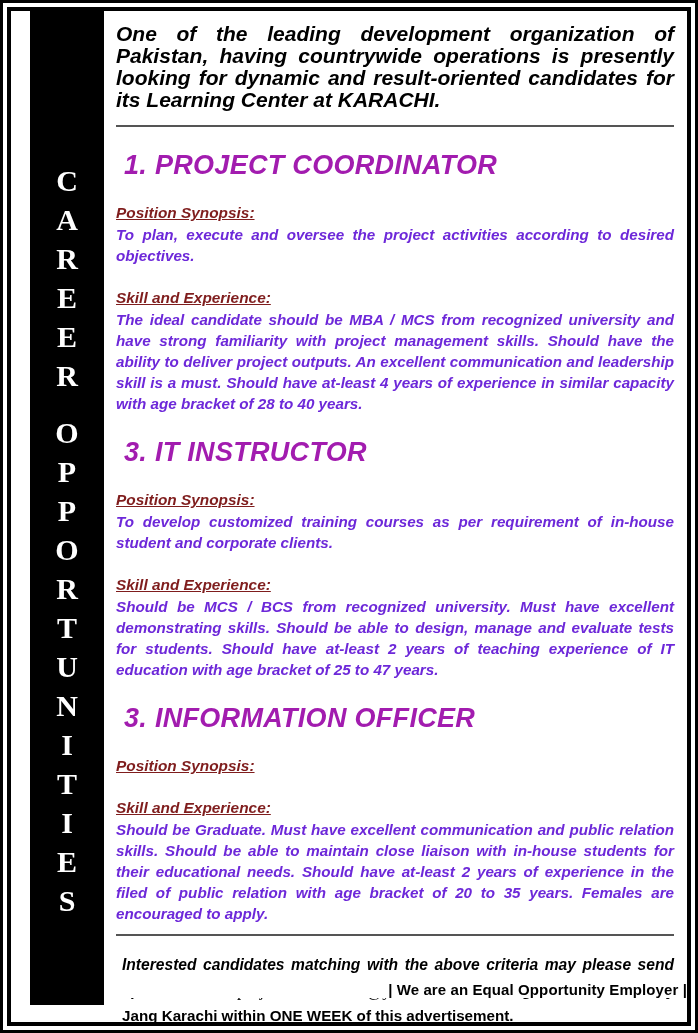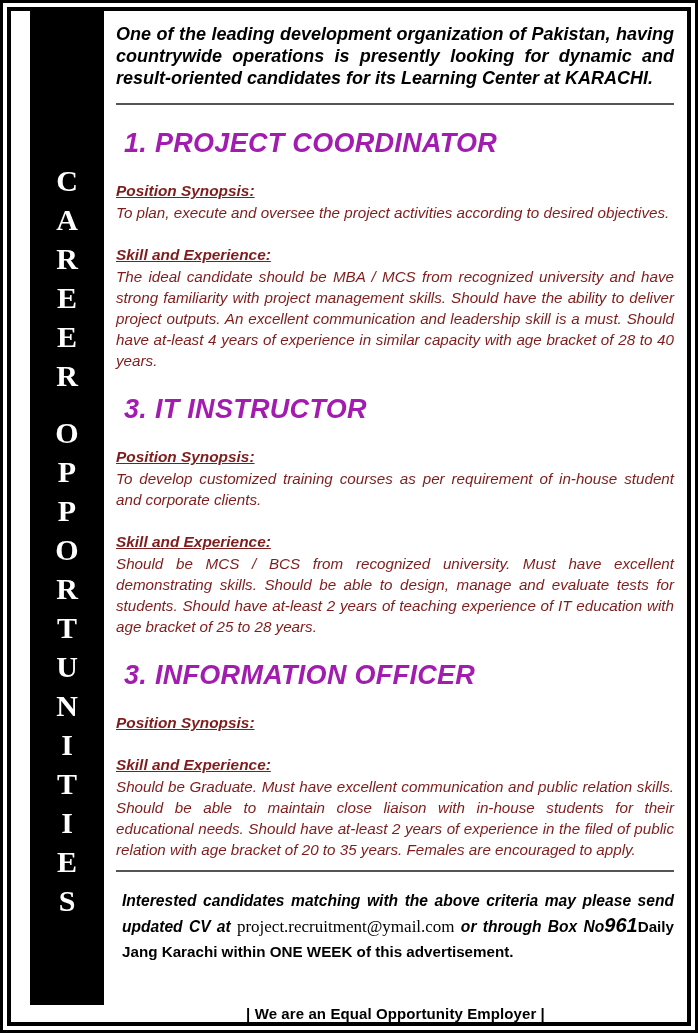--- a/index.html
+++ b/index.html
@@ -101,21 +101,21 @@
     left: 105px;
     top: 0px;
     width: 562px;
     box-sizing: border-box;
     padding-right: 4px;
   }
 
   .intro {
     font-style: italic;
     font-weight: bold;
-    font-size: 18px;
+    font-size: 21px;
     line-height: 22px;
     text-align: justify;
     color: #000000;
     margin: 12px 0 0 0;
   }
   .intro .city {
     font-style: italic;
     font-weight: bold;
   }
 
@@ -144,25 +144,25 @@
     font-weight: bold;
     font-size: 15.4px;
     line-height: 20px;
     text-decoration: underline;
     color: #7f1d1d;
     margin: 22px 0 0 0;
   }
 
   .para {
     font-style: italic;
-    font-weight: normal;
+    font-weight: bold;
     font-size: 15.2px;
     line-height: 21px;
     text-align: justify;
-    color: #7f1d1d;
+    color: #6d28d9;
     margin: 1px 0 0 0;
   }
 
   .job-block { margin-bottom: 2px; }
 
   .footer-text {
     font-style: italic;
     font-weight: bold;
     font-size: 15.6px;
     line-height: 25px;
@@ -189,26 +189,26 @@
   .footer-text .upright {
     font-style: normal;
     font-weight: bold;
     font-size: 15.2px;
   }
 
   
   .eoe-row {
     position: absolute;
     left: 93px;
-    top: 994px;
+    top: 970px;
     width: 583px;
     height: 17px;
     display: flex;
     align-items: center;
-    justify-content: center;
+    justify-content: flex-end;
     background: #ffffff;
   }
   .eoe-text {
     font-weight: bold;
     font-style: normal;
     font-size: 15px;
     line-height: 17px;
     color: #000000;
     text-align: center;
     letter-spacing: 0.1px;
@@ -264,21 +264,21 @@
         <p class="para">To plan, execute and oversee the project activities according to desired objectives.</p>
         <div class="subhead">Skill and Experience:</div>
         <p class="para">The ideal candidate should be MBA / MCS from recognized university and have strong familiarity with project management skills. Should have the ability to deliver project outputs. An excellent communication and leadership skill is a must. Should have at-least 4 years of experience in similar capacity with age bracket of 28 to 40 years.</p>
       </div>
 
       <div class="job-block">
         <div class="job-title">3. IT INSTRUCTOR</div>
         <div class="subhead">Position Synopsis:</div>
         <p class="para">To develop customized training courses as per requirement of in-house student and corporate clients.</p>
         <div class="subhead">Skill and Experience:</div>
-        <p class="para">Should be MCS / BCS from recognized university. Must have excellent demonstrating skills. Should be able to design, manage and evaluate tests for students. Should have at-least 2 years of teaching experience of IT education with age bracket of 25 to 28 years.</p>
+        <p class="para">Should be MCS / BCS from recognized university. Must have excellent demonstrating skills. Should be able to design, manage and evaluate tests for students. Should have at-least 2 years of teaching experience of IT education with age bracket of 25 to 47 years.</p>
       </div>
 
       <div class="job-block">
         <div class="job-title">3. INFORMATION OFFICER</div>
         <div class="subhead">Position Synopsis:</div>
         <div class="subhead">Skill and Experience:</div>
         <p class="para">Should be Graduate. Must have excellent communication and public relation skills. Should be able to maintain close liaison with in-house students for their educational needs. Should have at-least 2 years of experience in the filed of public relation with age bracket of 20 to 35 years. Females are encouraged to apply.</p>
       </div>
 
       <hr class="rule footer-rule">

